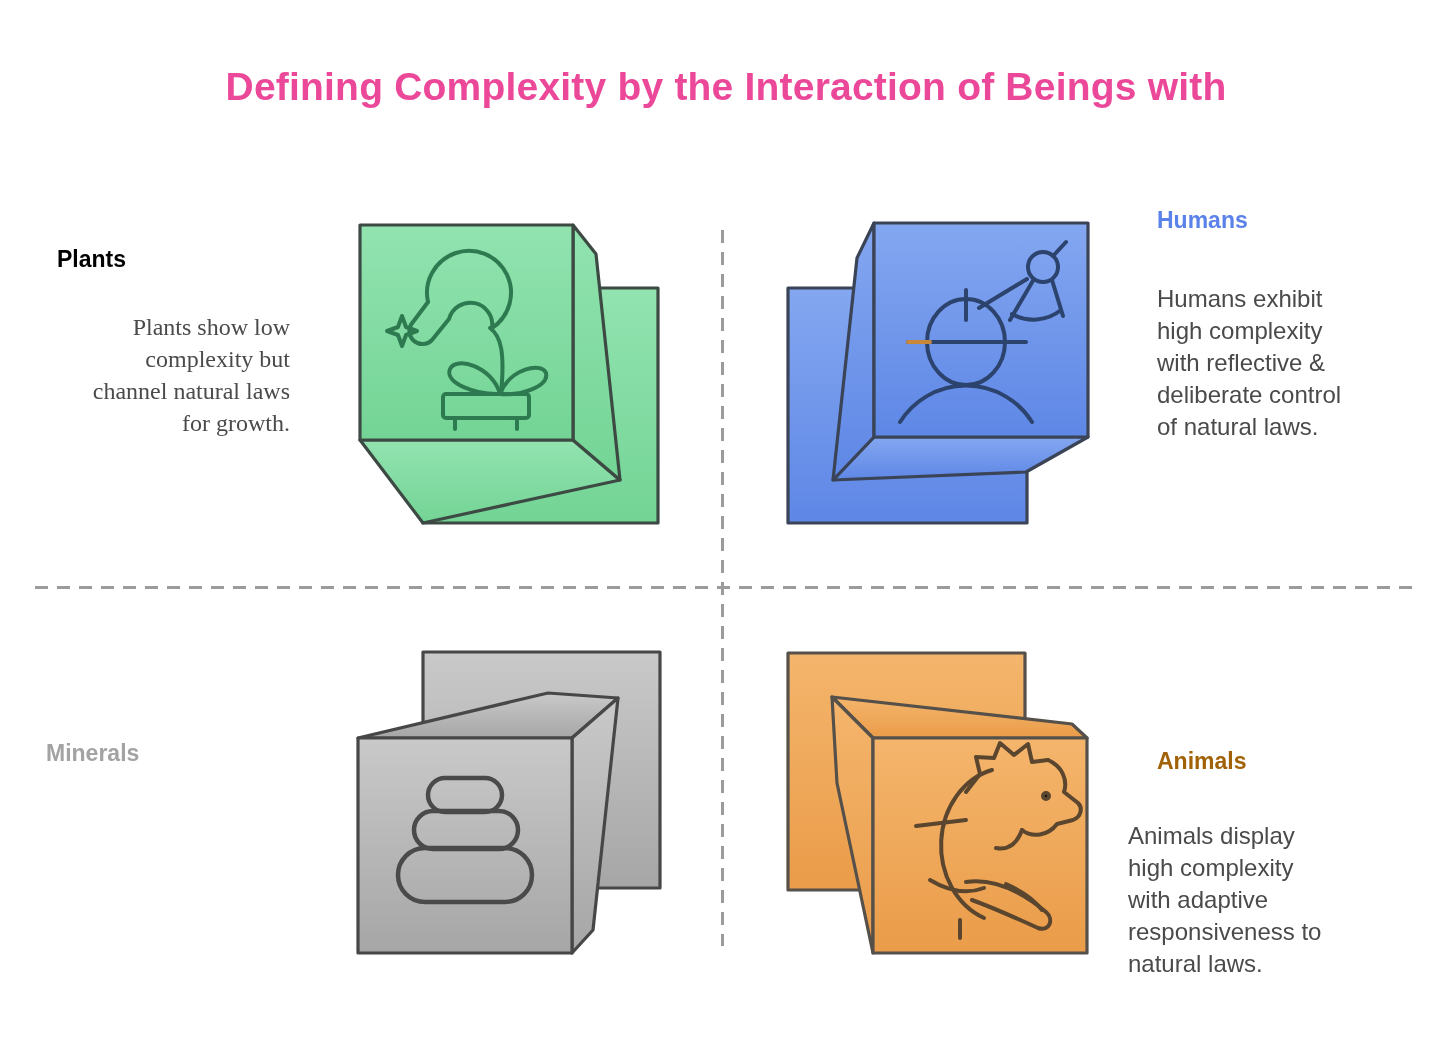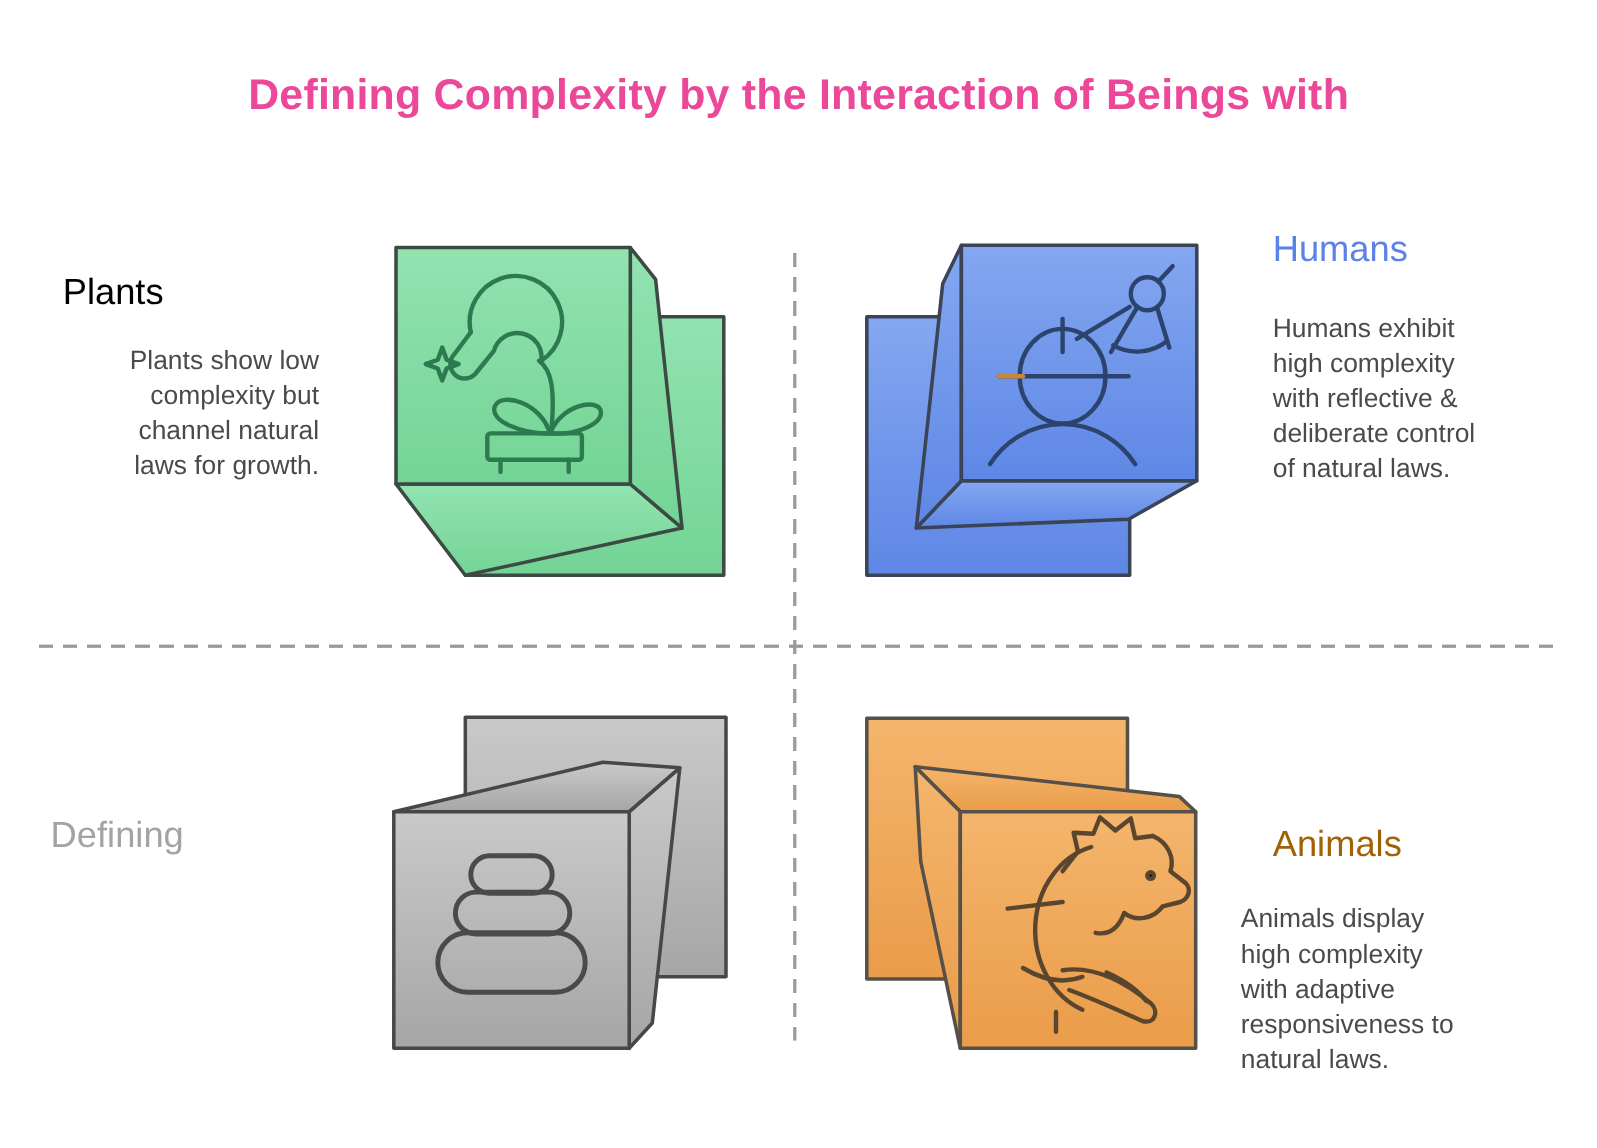--- a/index.html
+++ b/index.html
@@ -4,21 +4,21 @@
 <style>
   html,body{margin:0;padding:0;background:#ffffff;}
   .canvas{
     position:relative;width:1452px;height:1044px;background:#ffffff;overflow:hidden;
     font-family:"Liberation Sans", sans-serif;
   }
   .title{
     position:absolute;top:30px;left:0;right:0;text-align:center;
     font-size:39px;font-weight:bold;line-height:1.28;color:#ec4899;letter-spacing:.2px;margin-top:32px;
   }
-  .q-label{position:absolute;font-size:33px;font-weight:400;}
+  .q-label{position:absolute;font-size:23px;font-weight:700;}
   .q-desc{position:absolute;font-size:24px;line-height:1.33;color:#4a4a4a;}
   .q-desc.right{text-align:right;}
   .cube{position:absolute;}
   .divider-h{
     position:absolute;left:35px;top:586px;width:1385px;height:3px;
     background:repeating-linear-gradient(to right,#9b9b9b 0 13px,transparent 13px 22px);
   }
   .divider-v{
     position:absolute;left:721px;top:230px;width:3px;height:716px;
     background:repeating-linear-gradient(to bottom,#9b9b9b 0 13px,transparent 13px 22px);
@@ -30,21 +30,21 @@
 <div class="canvas">
 
   <div class="title">
     <div>Defining Complexity by the Interaction of Beings with</div>
   </div>
 
   <div class="divider-h"></div>
   <div class="divider-v"></div>
 
   <div class="q-label" style="left: 57px; top: 246px; color: #000000;">Plants</div>
-  <div class="q-desc right" style="left:90px;top:312px;width:200px;">Plants show low complexity but channel natural laws for growth.</div>
+  <div class="q-desc right" style="left:90px;top:312px;width:200px;font-family:Liberation Serif, serif;">Plants show low complexity but channel natural laws for growth.</div>
 
   <svg class="cube" style="left:340px;top:210px;" width="340" height="330" viewBox="0 0 340 330">
     <defs>
       <linearGradient id="gradPlants" x1="0" y1="0" x2="0" y2="1">
         <stop offset="0" stop-color="#92e3b0"></stop>
         <stop offset="1" stop-color="#73d495"></stop>
       </linearGradient>
     </defs>
     <g fill="url(#gradPlants)" stroke-width="3.2" stroke-linejoin="round" stroke="#3d4a43">
       <rect x="83" y="78" width="235" height="235"></rect>
@@ -91,21 +91,21 @@
       <path d="M254,79 L230,120"></path>
       <path d="M272,80 L283,116"></path>
       <path d="M232,114 A44,44 0 0 0 281,110"></path>
       <path d="M247,79 L199,108"></path>
     </g>
     <g fill="none" stroke-width="4" stroke-linecap="round" stroke="#c9873a">
       <path d="M128,142 L150,142"></path>
     </g>
   </svg>
 
-  <div class="q-label" style="left: 46px; top: 740px; color: rgb(163, 163, 163);">Defining</div>
+  <div class="q-label" style="left: 46px; top: 740px; color: rgb(163, 163, 163);">Minerals</div>
 
   <svg class="cube" style="left:340px;top:640px;" width="340" height="330" viewBox="0 0 340 330">
     <defs>
       <linearGradient id="gradMinerals" x1="0" y1="0" x2="0" y2="1">
         <stop offset="0" stop-color="#c9c9c9"></stop>
         <stop offset="1" stop-color="#a6a6a6"></stop>
       </linearGradient>
     </defs>
     <g fill="url(#gradMinerals)" stroke-width="3.2" stroke-linejoin="round" stroke="#474747">
       <rect x="83" y="12" width="237" height="236"></rect>

